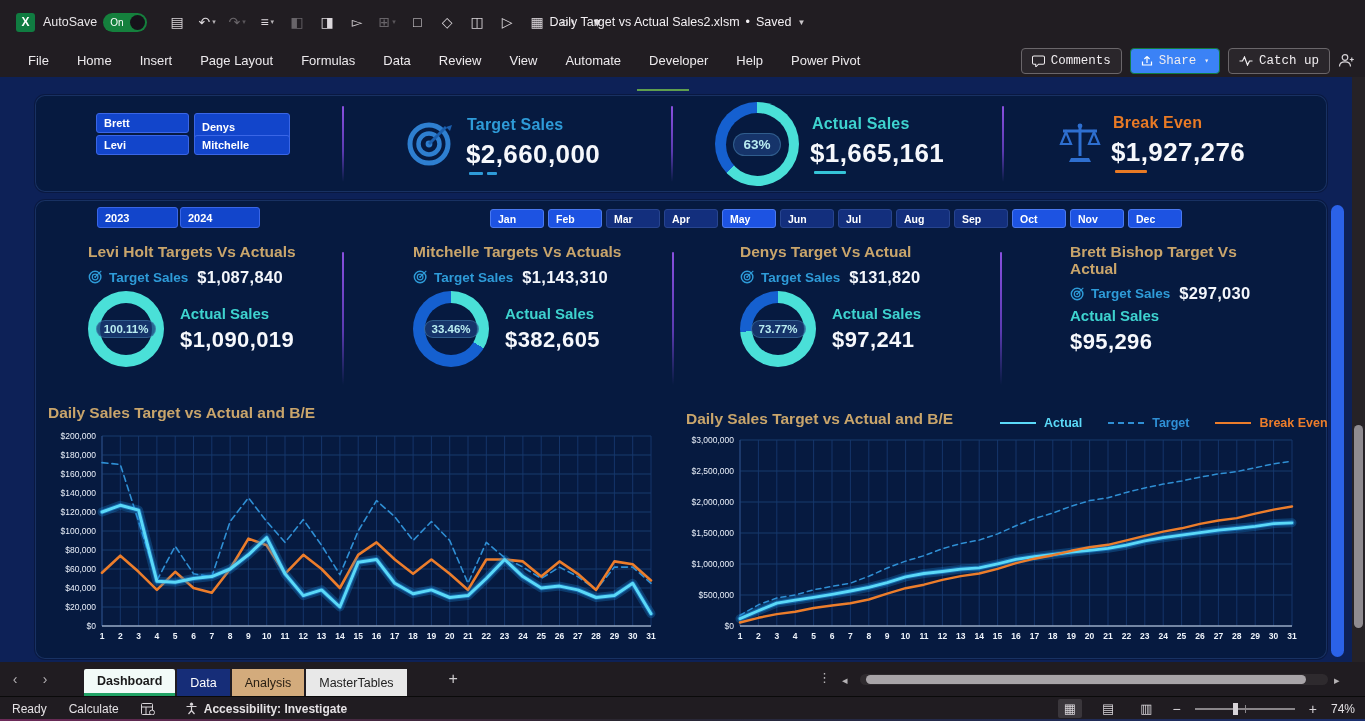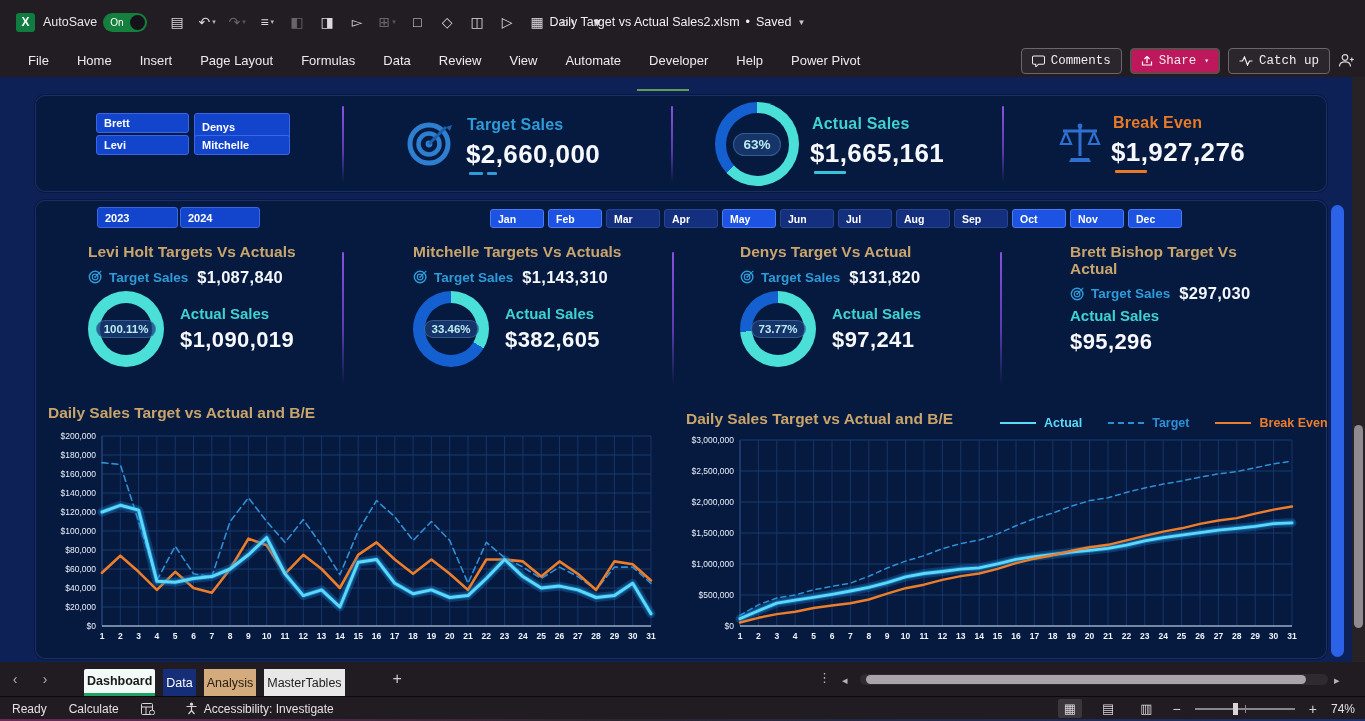--- a/index.html
+++ b/index.html
@@ -24,21 +24,21 @@
   .max-glyph{width:10px;height:10px;border:1.3px solid #e8e5e8;border-radius:2px;}
   .close-glyph{font-size:15px;color:#e8e5e8;line-height:1;}
   .avatar{width:26px;height:26px;border-radius:50%;background:radial-gradient(circle at 50% 36%,#cfcbcf 0 34%,#8f8b8f 35% 60%,#6e6a6e 61%);border:1px solid #555;}
   .gem{width:9px;height:9px;border:1.6px solid #e2dee2;transform:rotate(45deg);border-radius:2px;}
   
   .ribbon{position:absolute;left:0;top:44px;width:100%;height:33px;background:#211d22;display:flex;align-items:center;color:#edeaed;font-size:13px;}
   .ribbon-tabs{display:flex;align-items:center;margin-left:14px;gap:0;}
   .ribbon-tab{padding:6px 14px;cursor:default;white-space:nowrap;}
   .ribbon-right{position:absolute;right:10px;display:flex;align-items:center;gap:8px;}
   .chip{display:flex;align-items:center;gap:6px;height:24px;padding:0 10px;border:1px solid #6a666a;border-radius:4px;font-size:12.5px;color:#f0edf0;background:#2a262b;font-family:Liberation Mono, monospace;}
-  .chip.green{background:#be185d;border-color:#107c41;}
+  .chip.green{background:#3b82f6;border-color:#107c41;}
   .chip .dd{font-size:8px;margin-left:2px;}
   
   .dash-bg{position:absolute;left:0;top:77px;width:1352px;height:585px;background:#0d2157;}
   .panel{position:absolute;background:#061a40;border:1px solid rgba(90,130,220,.22);border-radius:10px;box-shadow:0 0 0 1px rgba(0,0,0,.25);}
   .green-line{position:absolute;left:637px;top:89px;width:52px;height:2px;background:#5f9e4e;}
   .vdiv{position:absolute;width:2px;background:linear-gradient(180deg,#8a50e0 0%,#5a3ab0 60%,rgba(90,58,176,0) 100%);border-radius:1px;}
   .slicer-btn{position:absolute;background:#1245cb;border:1px solid #3a66e6;border-radius:3px;color:#fff;font-size:11px;font-weight:bold;display:flex;align-items:center;padding-left:7px;box-sizing:border-box;}
   .kpi-label{position:absolute;font-size:16px;font-weight:bold;letter-spacing:.2px;}
   .kpi-value{position:absolute;color:#f6f8fc;font-size:26px;font-weight:bold;letter-spacing:.4px;}
   .underline{position:absolute;height:3px;border-radius:1px;}
@@ -59,21 +59,21 @@
   .legend .item{display:flex;align-items:center;gap:8px;}
   .legend .swatch{width:36px;height:0;border-top-width:2.5px;border-top-style:solid;}
   
   .blue-strip{position:absolute;left:1331px;top:205px;width:13px;height:452px;background:#2b62e8;border-radius:7px;}
   .vscroll-track{position:absolute;left:1352px;top:77px;width:13px;height:585px;background:#262226;}
   .vscroll-thumb{position:absolute;left:1354px;top:425px;width:9px;height:203px;background:#8f8b90;border-radius:5px;}
   
   .tabbar{position:absolute;left:0;top:662px;width:100%;height:34px;background:#201c21;display:flex;align-items:center;}
   .nav-arrow{color:#b5b2b5;font-size:14px;width:30px;text-align:center;}
   .sheet-tabs{display:flex;align-items:flex-end;height:100%;margin-left:24px;}
-  .sheet-tab{height:27px;display:flex;align-items:center;padding:0 3px;font-size:12.5px;margin-right:8px;position:relative;}
+  .sheet-tab{height:27px;display:flex;align-items:center;padding:0 13px;font-size:12.5px;margin-right:2px;position:relative;}
   .sheet-tab.active{background:#f2fbf8;color:#1a1a1a;font-weight:bold;border-bottom:3px solid #21a366;box-sizing:border-box;border-radius:2px 2px 0 0;}
   .sheet-tab.blue{background:#162d78;color:#fff;}
   .sheet-tab.tan{background:#d3ab7c;color:#2a2014;}
   .sheet-tab.light{background:#e8e8e8;color:#222;}
   .add-sheet{color:#cfcccf;font-size:16px;margin-left:40px;}
   .dots{position:absolute;left:818px;top:670px;color:#b5b2b5;font-size:13px;letter-spacing:0;}
   .tri{position:absolute;top:674px;color:#b5b2b5;font-size:11px;}
   .hs-track{position:absolute;left:860px;top:674px;width:468px;height:11px;background:#2e2a2e;border-radius:6px;}
   .hs-thumb{position:absolute;left:866px;top:675px;width:440px;height:9px;background:#a8a4a8;border-radius:5px;}
   
@@ -538,21 +538,21 @@
     <svg class="sb-item" width="14" height="12" viewBox="0 0 14 12">
       <rect x="0.5" y="0.5" width="11" height="11" rx="1" fill="none" stroke="#d8d4d8" stroke-width="1"></rect>
       <line x1="0.5" y1="4" x2="11.5" y2="4" stroke="#d8d4d8" stroke-width="1"></line>
       <line x1="5" y1="4" x2="5" y2="11.5" stroke="#d8d4d8" stroke-width="1"></line>
       <circle cx="11" cy="9.5" r="2.5" fill="#201c21" stroke="#d8d4d8" stroke-width="1"></circle>
     </svg>
     <svg class="sb-item" style="margin-left:8px;margin-right:6px;" width="13" height="13" viewBox="0 0 13 13">
       <circle cx="6.5" cy="2.2" r="1.6" fill="#d8d4d8"></circle>
       <path d="M1.5 4.5h10M6.5 4.5v4M6.5 8.5L3.5 12M6.5 8.5l3 3.5" fill="none" stroke="#d8d4d8" stroke-width="1.2"></path>
     </svg>
-    <span class="sb-item" style="font-weight:normal;text-align:right;">Accessibility: Investigate</span>
+    <span class="sb-item" style="font-weight:bold;text-align:right;">Accessibility: Investigate</span>
     <div class="sb-right">
       <span class="view-ic active">▦</span>
       <span class="view-ic">▤</span>
       <span class="view-ic">▥</span>
       <span class="zoom-pm">−</span>
       <span class="zoom-track">
         <span class="zoom-tick"></span>
         <span class="zoom-thumb"></span>
       </span>
       <span class="zoom-pm">+</span>

